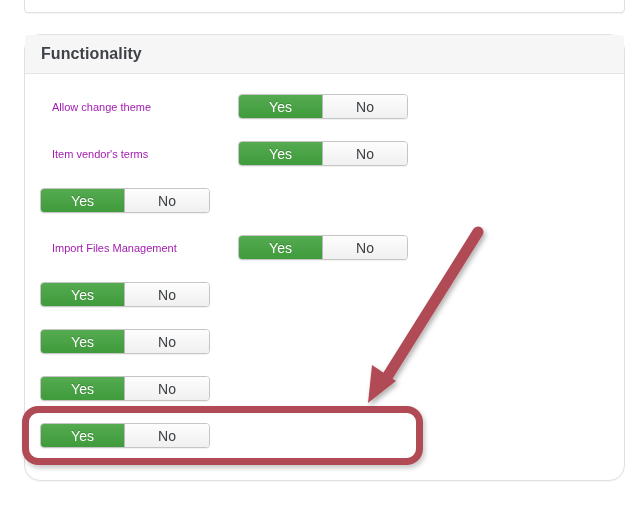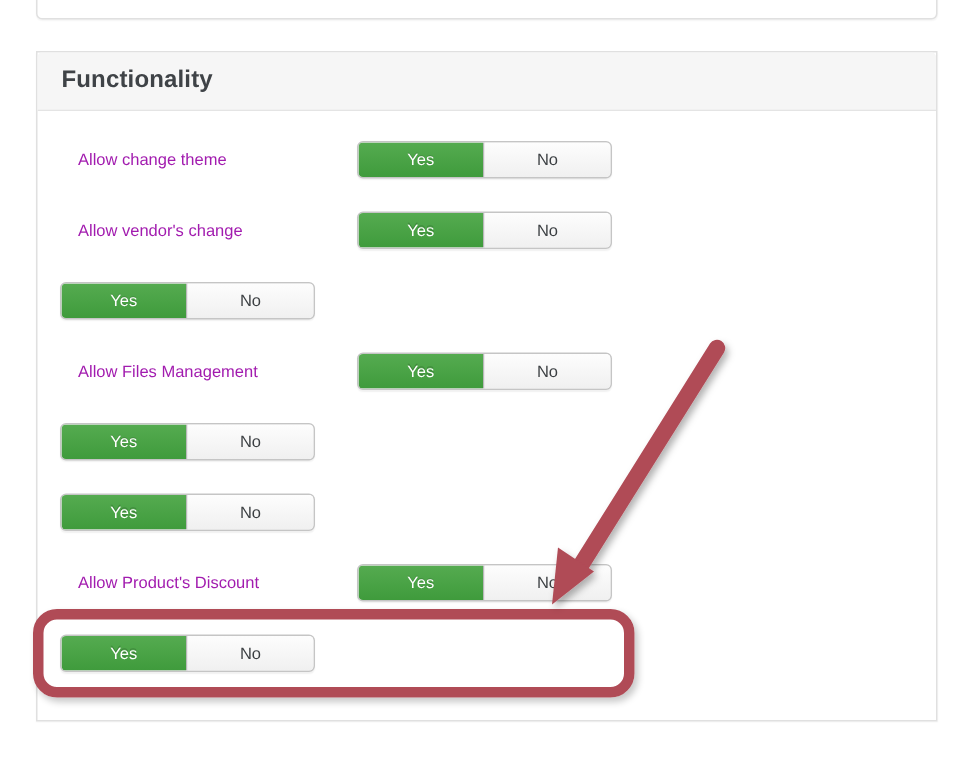--- a/index.html
+++ b/index.html
@@ -39,21 +39,21 @@
 
   
   .panel {
     position: absolute;
     left: 24px;
     top: 34px;
     width: 601px;
     height: 447px;
     background: #ffffff;
     border: 1px solid #e0e0e0;
-    border-radius: 0;
+    border-radius: 16px;
     box-sizing: border-box;
     box-shadow: 0 1px 1px rgba(0,0,0,.045);
   }
 
   .panel-heading {
     height: 39px;
     background: #f6f6f6;
     border-bottom: 1px solid #e4e4e4;
     border-radius: 3px 3px 0 0;
     box-sizing: border-box;
@@ -101,21 +101,21 @@
     display: flex;
     overflow: hidden;
     background: #fdfdfd;
     box-shadow: 0 1px 1px rgba(0,0,0,.06);
   }
 
   .toggle-seg {
     display: flex;
     align-items: center;
     justify-content: center;
-    font-size: 11px;
+    font-size: 14px;
     box-sizing: border-box;
     cursor: default;
   }
 
   .toggle-yes {
     width: 84px;
     color: #ffffff;
     background: linear-gradient(to bottom, #55ab50 0%, #3f9b3c 100%);
     border-right: 1px solid #b9b9b9;
     text-shadow: 0 -1px 0 rgba(0,0,0,.18);
@@ -164,53 +164,52 @@
     </div>
     <div class="panel-body" id="rows-container">
         <div class="row">
           <div class="row-label">Allow change theme</div>
           <div class="toggle">
             <div class="toggle-seg toggle-yes">Yes</div>
             <div class="toggle-seg toggle-no">No</div>
           </div>
         </div>
         <div class="row">
-          <div class="row-label">Allow vendor's change</div>
-          <div class="toggle">
-            <div class="toggle-seg toggle-yes">Yes</div>
-            <div class="toggle-seg toggle-no">No</div>
-          </div>
-        </div>
-        <div class="row">
-          <div class="toggle">
-            <div class="toggle-seg toggle-yes">Yes</div>
-            <div class="toggle-seg toggle-no">No</div>
-          </div>
-        </div>
-        <div class="row">
-          <div class="row-label">Allow Files Management</div>
-          <div class="toggle">
-            <div class="toggle-seg toggle-yes">Yes</div>
-            <div class="toggle-seg toggle-no">No</div>
-          </div>
-        </div>
-        <div class="row">
-          <div class="toggle">
-            <div class="toggle-seg toggle-yes">Yes</div>
-            <div class="toggle-seg toggle-no">No</div>
-          </div>
-        </div>
-        <div class="row">
-          <div class="toggle">
-            <div class="toggle-seg toggle-yes">Yes</div>
-            <div class="toggle-seg toggle-no">No</div>
-          </div>
-        </div>
-        <div class="row">
-          <div class="row-label">Allow Product's Discount</div>
+          <div class="row-label">Item vendor's terms</div>
+          <div class="toggle">
+            <div class="toggle-seg toggle-yes">Yes</div>
+            <div class="toggle-seg toggle-no">No</div>
+          </div>
+        </div>
+        <div class="row">
+          <div class="toggle">
+            <div class="toggle-seg toggle-yes">Yes</div>
+            <div class="toggle-seg toggle-no">No</div>
+          </div>
+        </div>
+        <div class="row">
+          <div class="row-label">Import Files Management</div>
+          <div class="toggle">
+            <div class="toggle-seg toggle-yes">Yes</div>
+            <div class="toggle-seg toggle-no">No</div>
+          </div>
+        </div>
+        <div class="row">
+          <div class="toggle">
+            <div class="toggle-seg toggle-yes">Yes</div>
+            <div class="toggle-seg toggle-no">No</div>
+          </div>
+        </div>
+        <div class="row">
+          <div class="toggle">
+            <div class="toggle-seg toggle-yes">Yes</div>
+            <div class="toggle-seg toggle-no">No</div>
+          </div>
+        </div>
+        <div class="row">
           <div class="toggle">
             <div class="toggle-seg toggle-yes">Yes</div>
             <div class="toggle-seg toggle-no">No</div>
           </div>
         </div>
         <div class="row">
           <div class="toggle">
             <div class="toggle-seg toggle-yes">Yes</div>
             <div class="toggle-seg toggle-no">No</div>
           </div>

